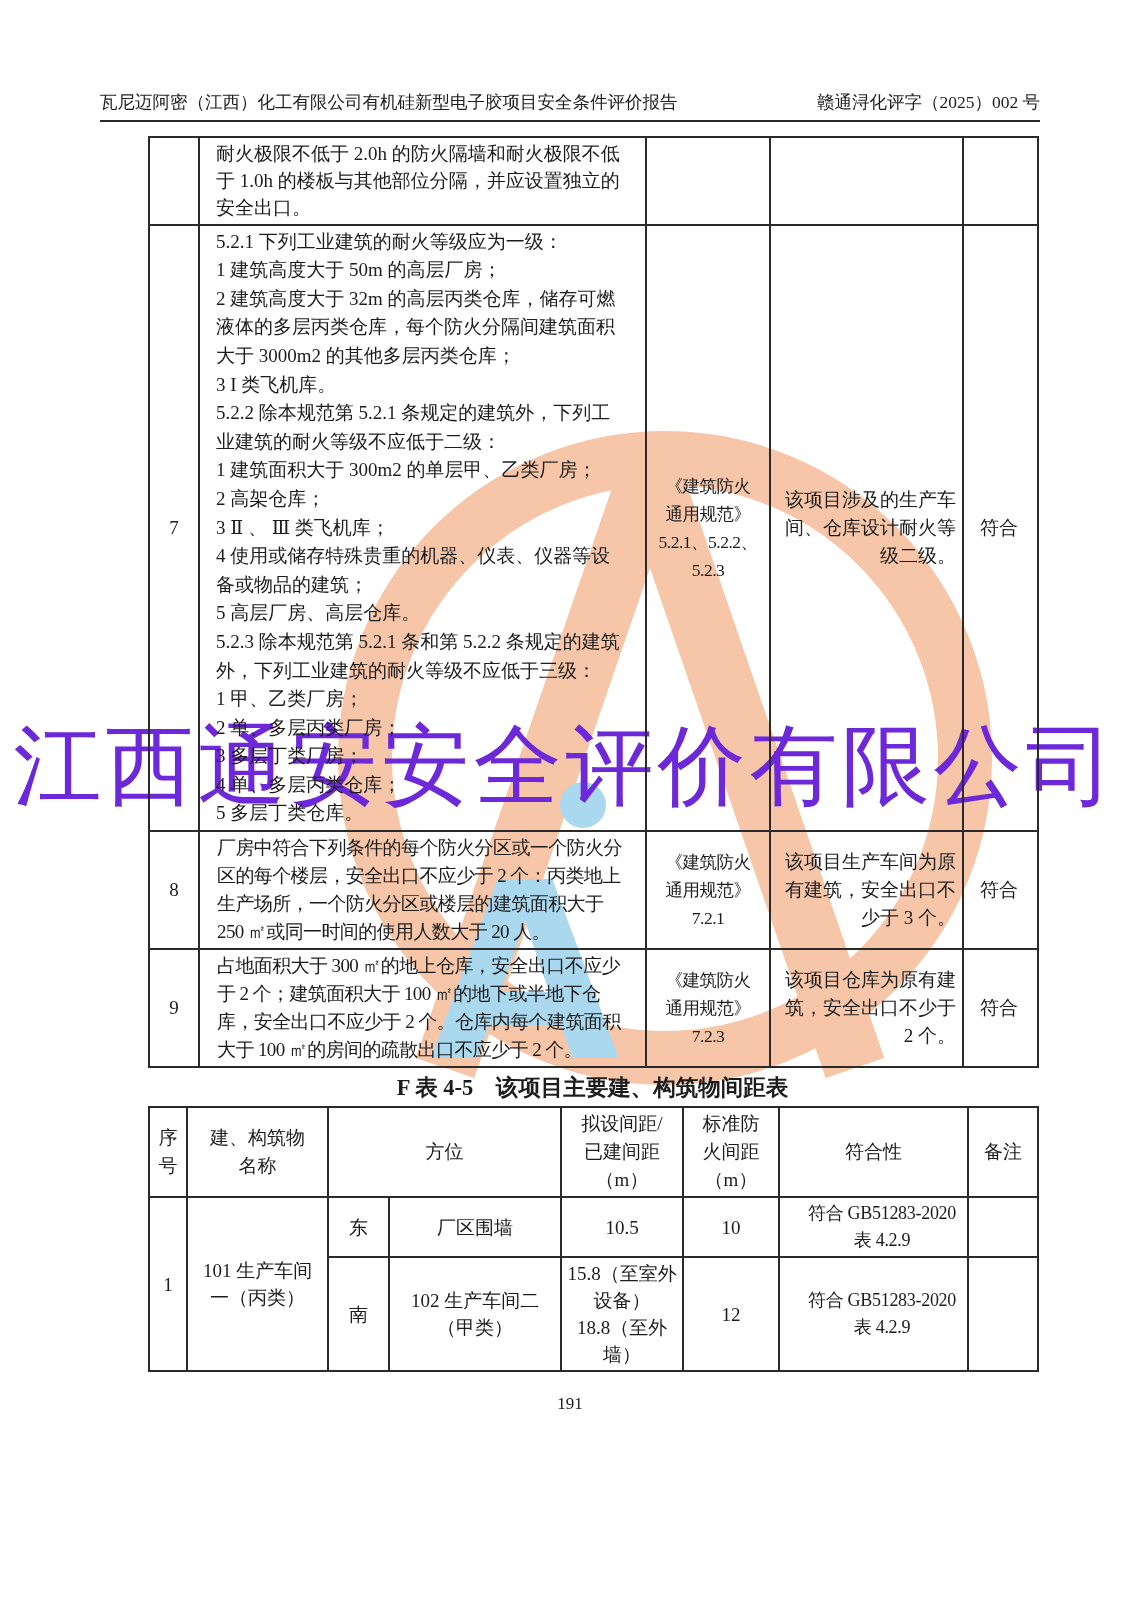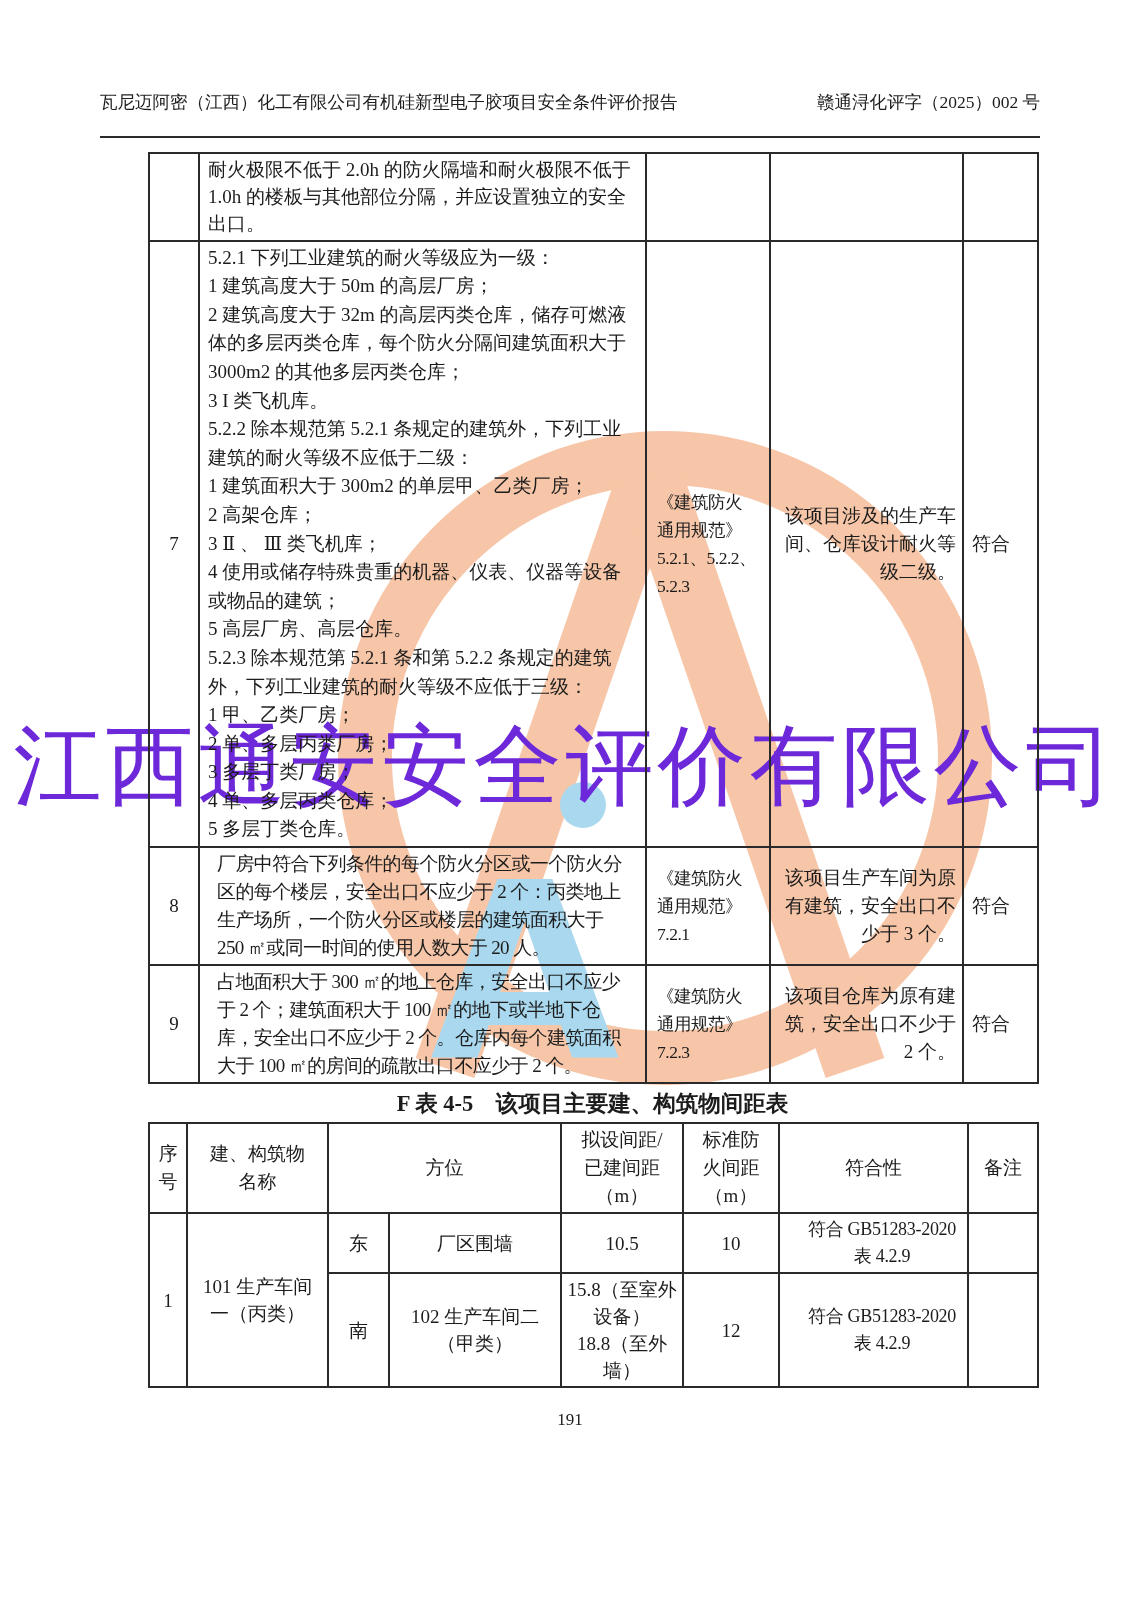--- a/index.html
+++ b/index.html
@@ -25,33 +25,33 @@
     position:absolute;left:0;top:718px;width:100%;
     text-align:center;white-space:nowrap;
     font-family:"Liberation Sans","DejaVu Sans",sans-serif;
     font-size:88px;letter-spacing:4px;color:#6d28d9;line-height:1.1;
   }
   
   .content{position:relative;z-index:1;padding:90px 91px 0 100px;}
   .page-header{
     display:flex;justify-content:space-between;align-items:flex-end;
     font-size:17.5px;line-height:24px;
-    padding-bottom:22px;border-bottom:2px solid #2a2a2a;
+    padding-bottom:6px;border-bottom:2px solid #2a2a2a;
   }
   table{border-collapse:collapse;table-layout:fixed;margin-left:48px;width:889px;}
   td,th{border:2px solid #2a2a2a;background:transparent;font-weight:normal;
-        padding:2px 8px;vertical-align:middle;overflow:hidden;}
+        padding:2px 16px;vertical-align:middle;overflow:hidden;}
   .pre{white-space:pre-line;}
   
   .t1{margin-top:14px;font-size:19px;}
   .t1 .seq{text-align:center;}
   .t1 .req{text-align:left;line-height:28.6px;}
   .t1 .partial .req{line-height:27.2px;}
   .t1 .r8 .req,.t1 .r9 .req{line-height:28px;letter-spacing:-0.6px;padding:2px 17px;}
-  .t1 .basis{line-height:28px;font-size:17.5px;letter-spacing:-0.5px;padding:2px 10px;}
+  .t1 .basis{text-align:center;line-height:28px;font-size:17.5px;letter-spacing:-0.5px;padding:2px 10px;}
   .t1 .situ{text-align:right;line-height:28px;padding:2px 6px;}
   .t1 .res{}
   
   .para{
     margin:10px 0 0 45px;width:895px;
     font-size:22px;line-height:46px;text-align:justify;text-indent:2em;
   }
   .t2-title{
     margin:4px 0 0 48px;width:889px;text-align:center;
     font-size:22.5px;font-weight:bold;line-height:32px;

